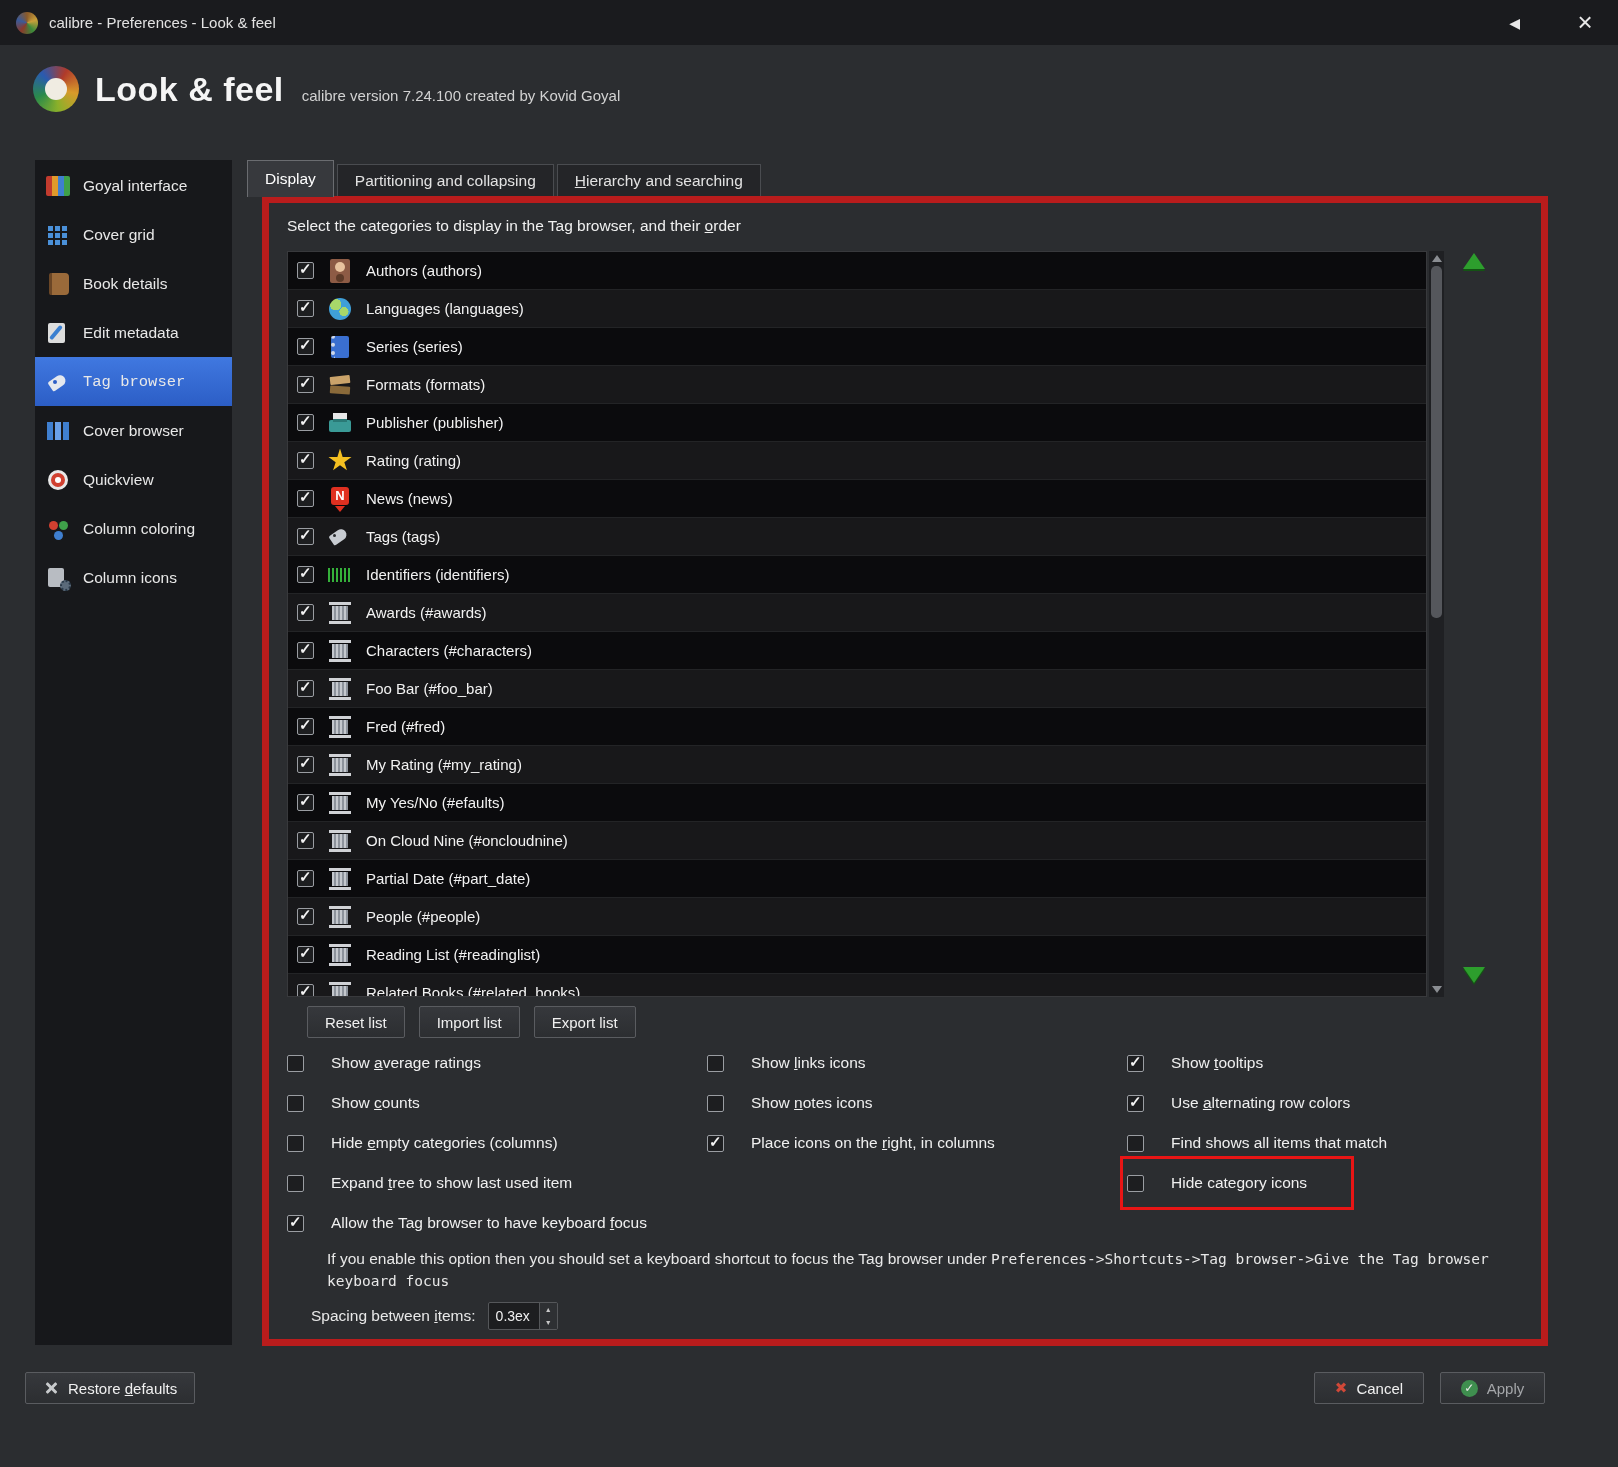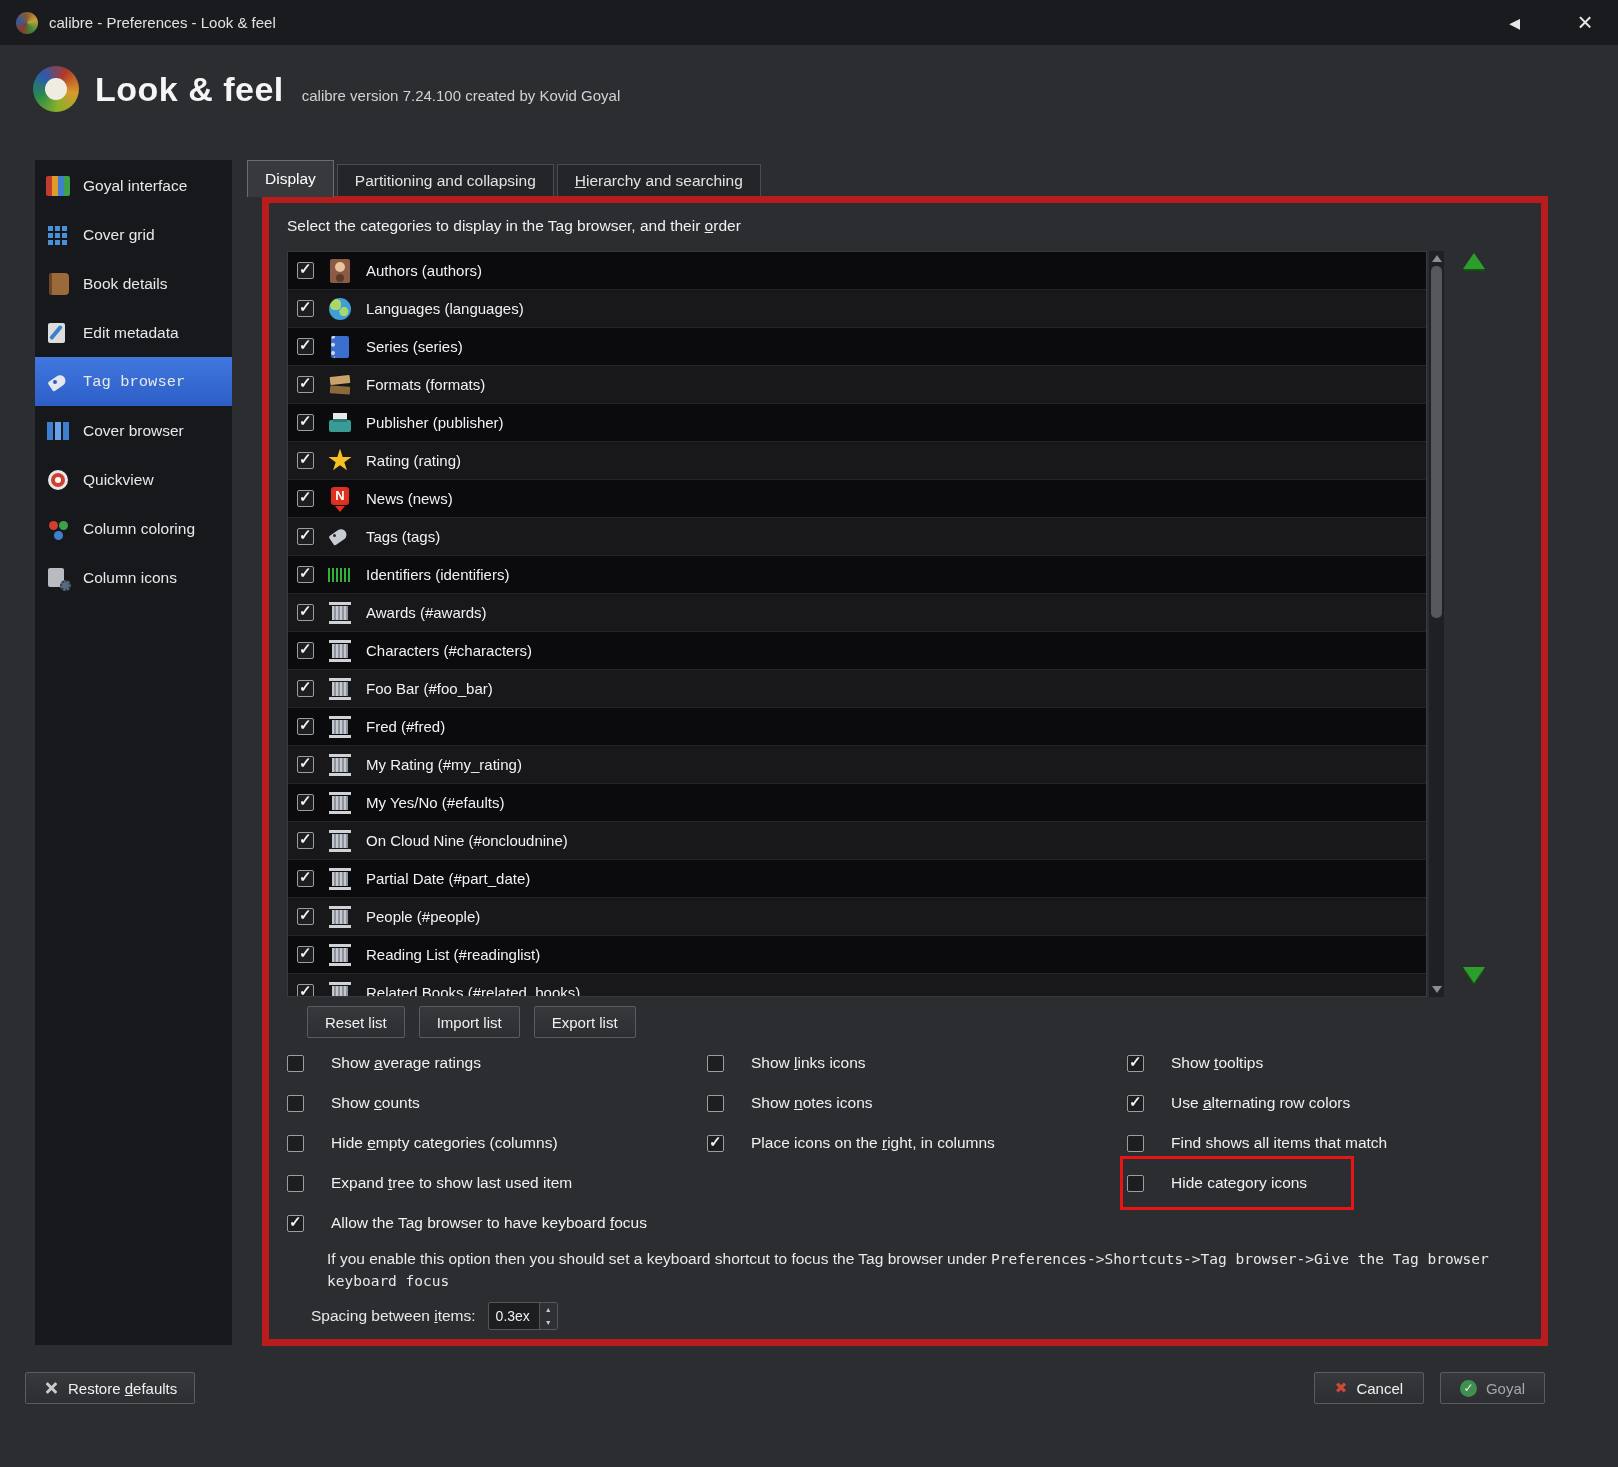--- a/index.html
+++ b/index.html
@@ -413,14 +413,14 @@
 <div class="btn footer-restore">
   <span class="tool-icon"></span>
   <span class="lbl">Restore <u>d</u>efaults</span>
 </div>
 <div class="btn footer-cancel">
   <span class="x-icon">✖</span>
   <span class="lbl">Cancel</span>
 </div>
 <div class="btn footer-apply">
   <span class="apply-icon">✓</span>
-  <span class="lbl">Goyal</span>
+  <span class="lbl">Apply</span>
 </div>
 
 </body></html>

